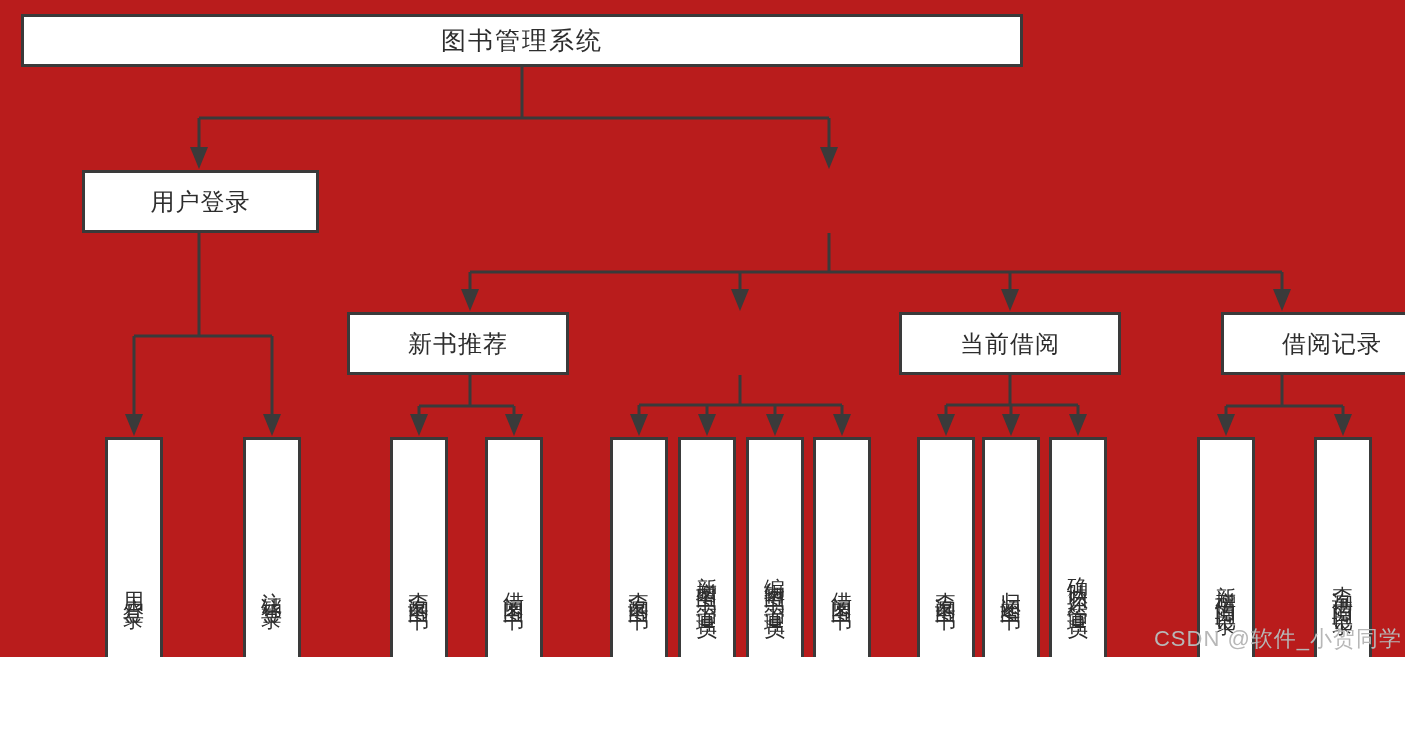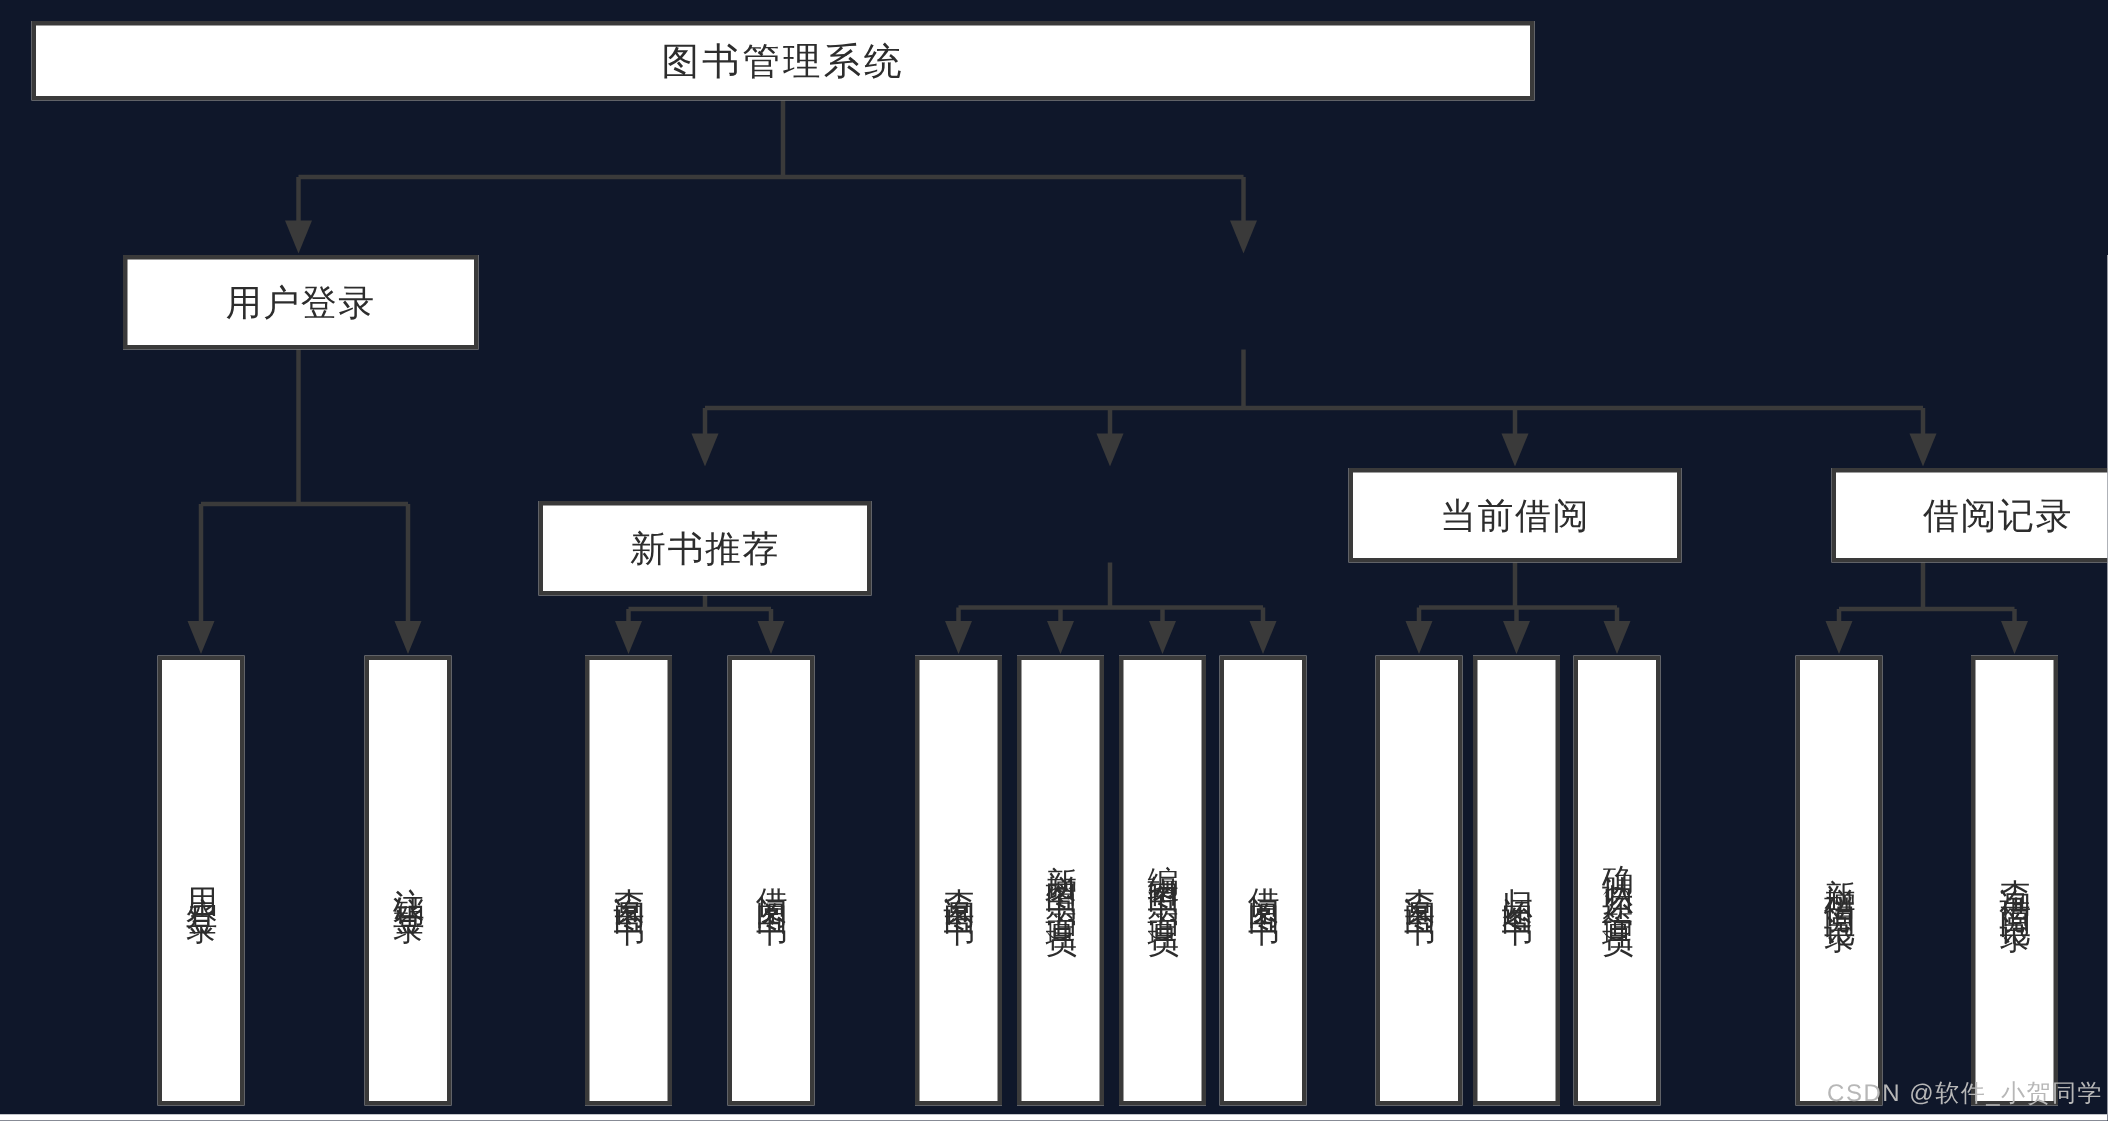--- a/index.html
+++ b/index.html
@@ -1,19 +1,19 @@
 <!DOCTYPE html>
 <html><head>
 <meta charset="utf-8">
 <style>
   html,body{margin:0;padding:0;background:#ffffff;}
   .canvas{
     position:relative;
-    width:1405px;height:743px;
-    background:#0f172a;
+    width:1405px;height:657px;
+    background:#b91c1c;
     font-family:"Liberation Sans","DejaVu Sans",sans-serif;
     overflow:hidden;
   }
   .connectors{position:absolute;left:0;top:0;z-index:1;}
   .box{
     position:absolute;
     box-sizing:border-box;
     background:#ffffff;
     border:3px solid #3a3a3a;
     display:flex;
@@ -30,21 +30,21 @@
     writing-mode:vertical-rl;
     text-orientation:mixed;
     letter-spacing:6px;
     line-height:1;
   }
   .watermark{
     position:absolute;
     right:3px;
     bottom:3px;
     z-index:5;
-    font-size:16px;
+    font-size:22px;
     color:#b7b7b7;
     letter-spacing:1px;
     white-space:nowrap;
   }
 </style>
 </head>
 <body>
 
 <div class="canvas">
 
@@ -85,21 +85,21 @@
       <polygon points="1069,414 1087,414 1078,436"></polygon>
       <polygon points="1217,414 1235,414 1226,436"></polygon>
       <polygon points="1334,414 1352,414 1343,436"></polygon>
     </g>
   </svg>
 
   <div class="box h-box root-box" style="left:21px;top:14px;width:1002px;height:53px;">图书管理系统</div>
 
   <div class="box h-box" style="left:82px;top:170px;width:237px;height:63px;">用户登录</div>
 
-  <div class="box h-box" style="left:359px;top:312px;width:222px;height:63px;margin-top:22px;">新书推荐</div>
+  <div class="box h-box" style="left:347px;top:312px;width:222px;height:63px;">新书推荐</div>
   <div class="box h-box" style="left:899px;top:312px;width:222px;height:63px;text-align:right;">当前借阅</div>
   <div class="box h-box" style="left:1221px;top:312px;width:222px;height:63px;">借阅记录</div>
 
   <div class="box v-box" style="left:105px;top:437px;width:58px;height:300px;">用户登录</div>
   <div class="box v-box" style="left:243px;top:437px;width:58px;height:300px;">注销登录</div>
 
   <div class="box v-box" style="left:390px;top:437px;width:58px;height:300px;">查询图书</div>
   <div class="box v-box" style="left:485px;top:437px;width:58px;height:300px;">借阅图书</div>
 
   <div class="box v-box" style="left:610px;top:437px;width:58px;height:300px;">查询图书</div>

